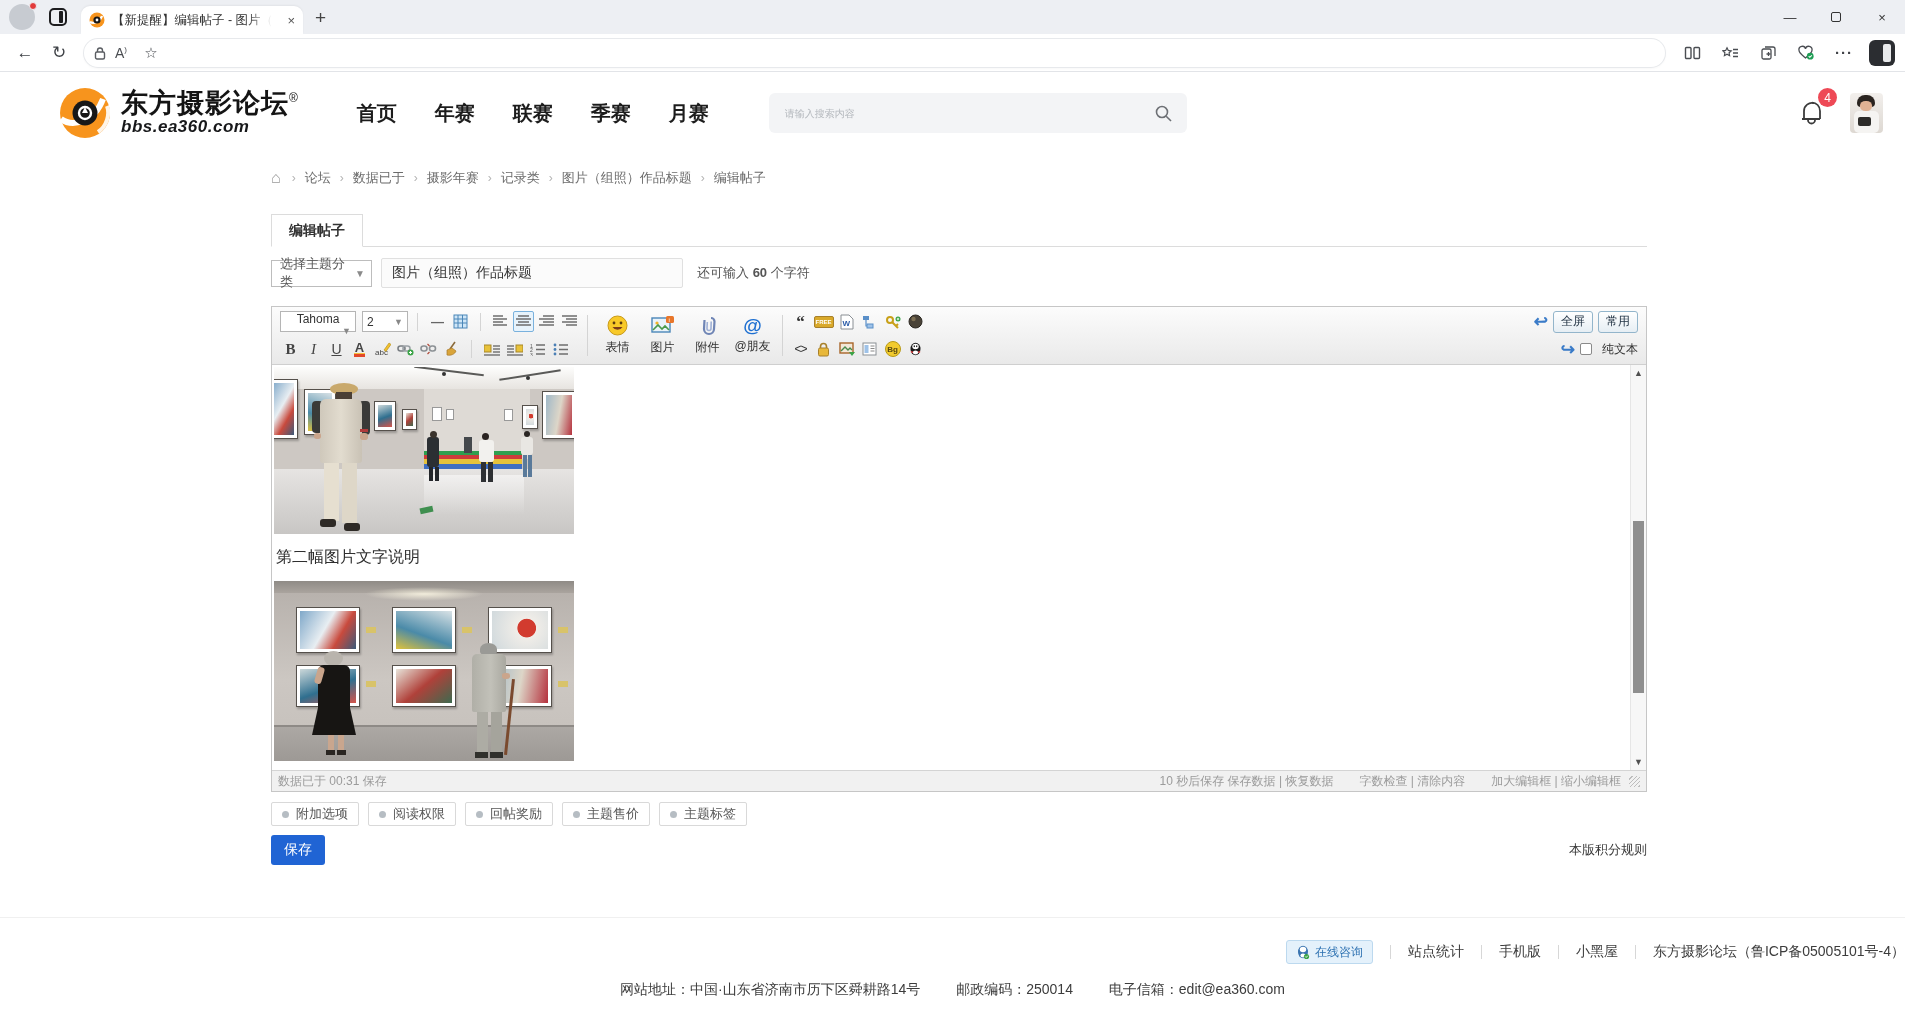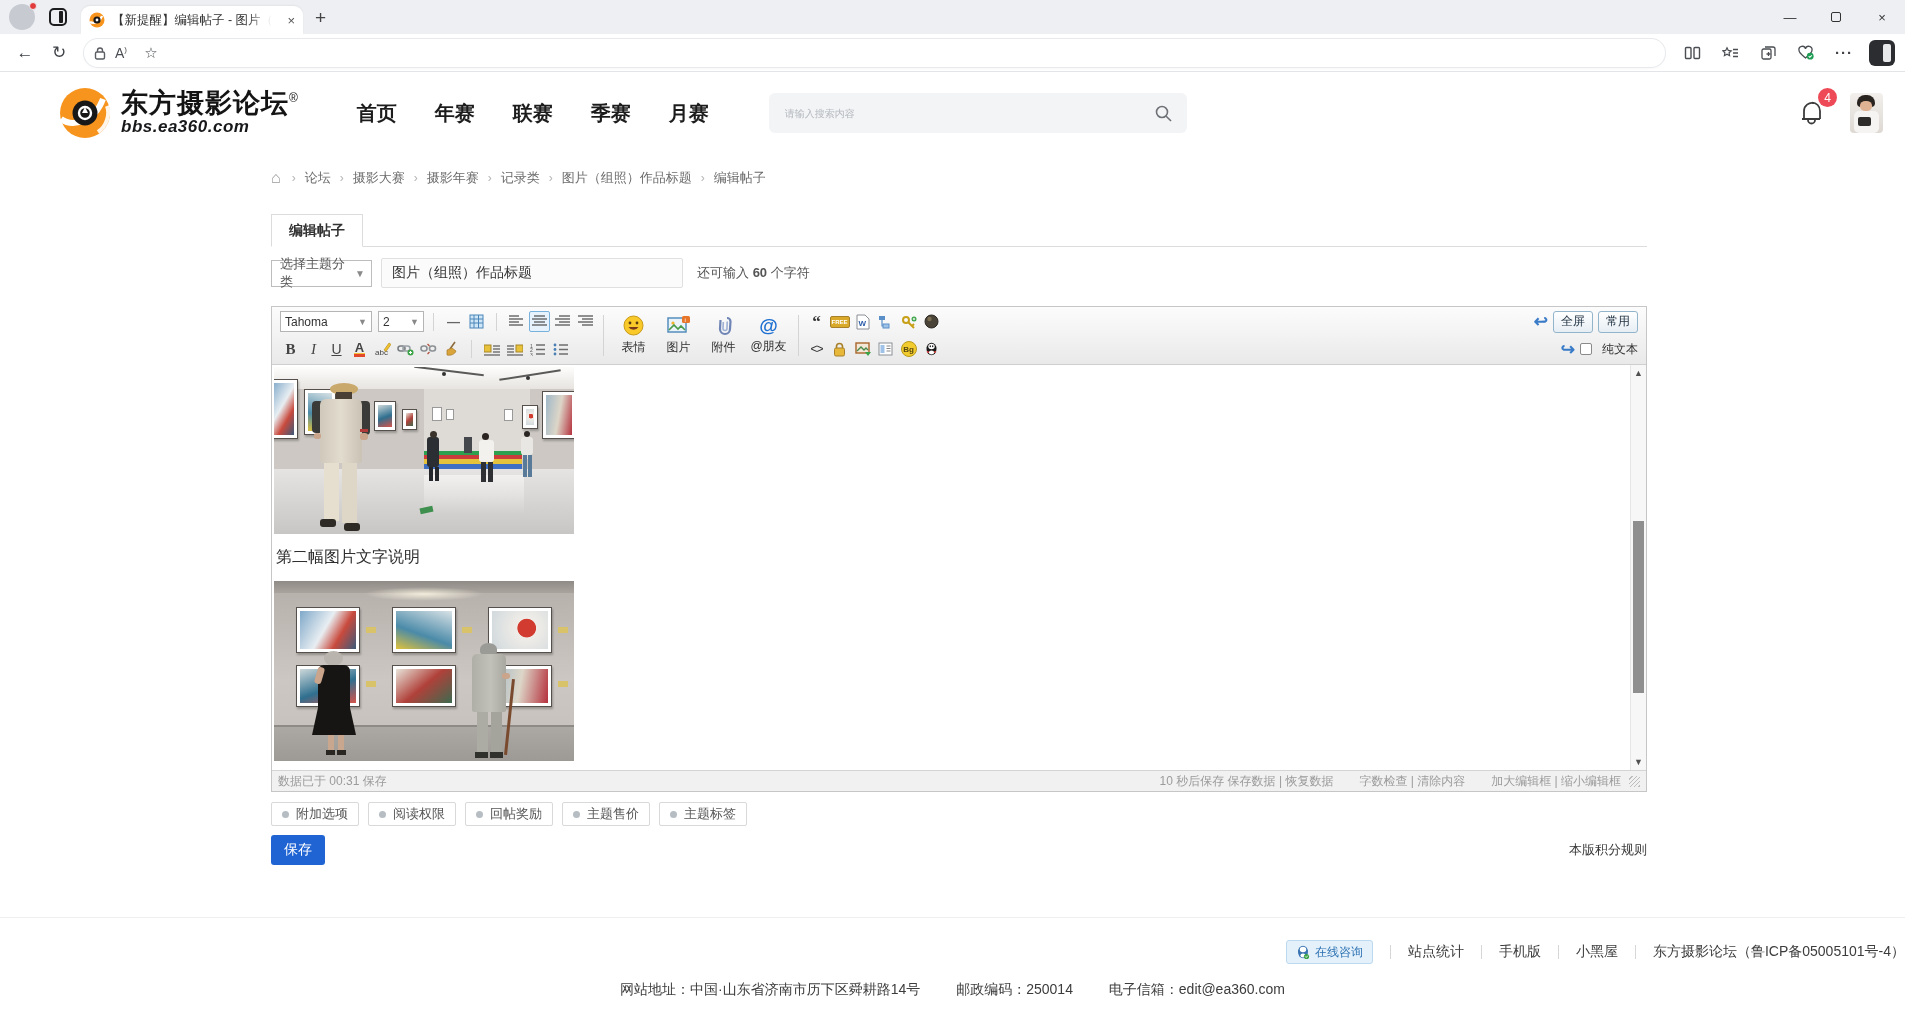--- a/index.html
+++ b/index.html
@@ -262,21 +262,21 @@
     </div>
   </div>
 
   <div class="container">
 
     <div class="bc">
       <span class="home">⌂</span>
         <span class="sep">›</span>
       <span>论坛</span>
         <span class="sep">›</span>
-      <span>摄影大赛</span>
+      <span>数据已于</span>
         <span class="sep">›</span>
       <span>摄影年赛</span>
         <span class="sep">›</span>
       <span>记录类</span>
         <span class="sep">›</span>
       <span>图片（组照）作品标题</span>
         <span class="sep">›</span>
       <span>编辑帖子</span>
     </div>
 
@@ -291,21 +291,21 @@
       </div>
       <input class="titleinput" value="图片（组照）作品标题" style="">
       <span class="charhint"><span>还可输入 </span><b>60</b><span> 个字符</span></span>
     </div>
 
     <div class="editor">
       <div class="toolbar">
 
         <div class="tgroup">
           <div class="trow">
-            <div class="fsel" style="width:92px;">
+            <div class="fsel" style="width:76px;flex-direction:column;">
                 <span>Tahoma</span>
                 <span class="car">▼</span>
               </div>
             <div class="fsel" style="width:46px;margin-left:4px;">
                 <span>2</span>
                 <span class="car">▼</span>
               </div>
             <span class="tsep" style="height:18px;margin:0 7px;"></span>
             <span class="ti" style="color:#666;font-weight:700;">—</span>
             <span class="ti">

